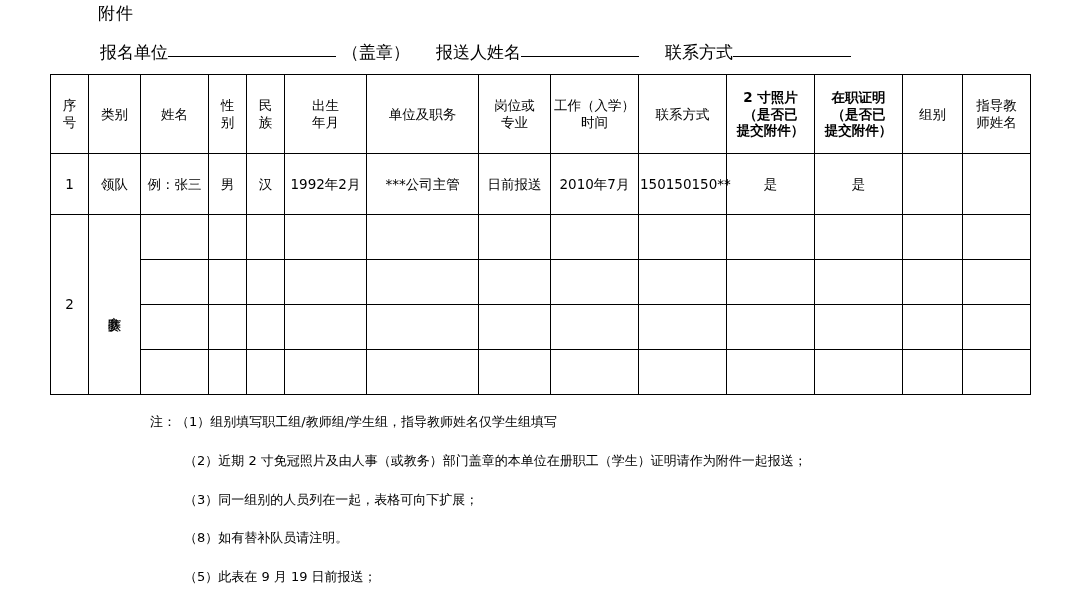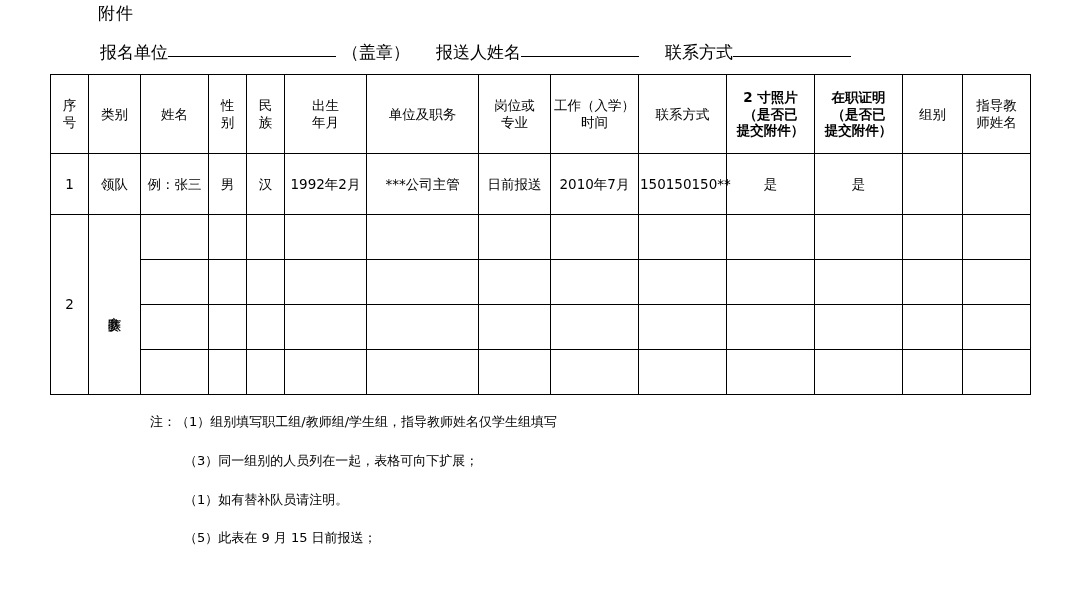--- a/index.html
+++ b/index.html
@@ -284,23 +284,26 @@
         <td class="body-cell"></td>
       </tr>
     </tbody>
   </table>
 
   <div class="notes">
     <div class="note-line first">
       <span>注：</span><span>（1）组别填写职工组/教师组/学生组，指导教师姓名仅学生组填写</span>
     </div>
     <div class="note-line">
+      <span class="note-indent"></span><span>（2）近期 2 寸免冠照片及由人事（或教务）部门盖章的本单位在册职工（学生）证明请作为附件一起报送；</span>
+    </div>
+    <div class="note-line">
       <span class="note-indent"></span><span>（3）同一组别的人员列在一起，表格可向下扩展；</span>
     </div>
     <div class="note-line">
-      <span class="note-indent"></span><span>（1）如有替补队员请注明。</span>
+      <span class="note-indent"></span><span>（8）如有替补队员请注明。</span>
     </div>
     <div class="note-line">
-      <span class="note-indent"></span><span>（5）此表在 9 月 15 日前报送；</span>
+      <span class="note-indent"></span><span>（5）此表在 9 月 19 日前报送；</span>
     </div>
   </div>
 
 </div>
 
 </body></html>

